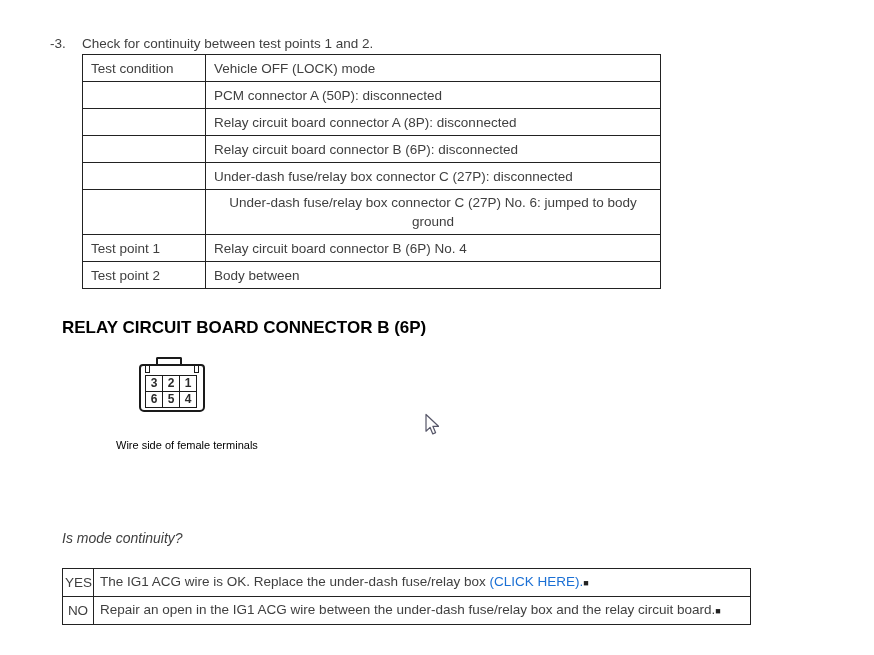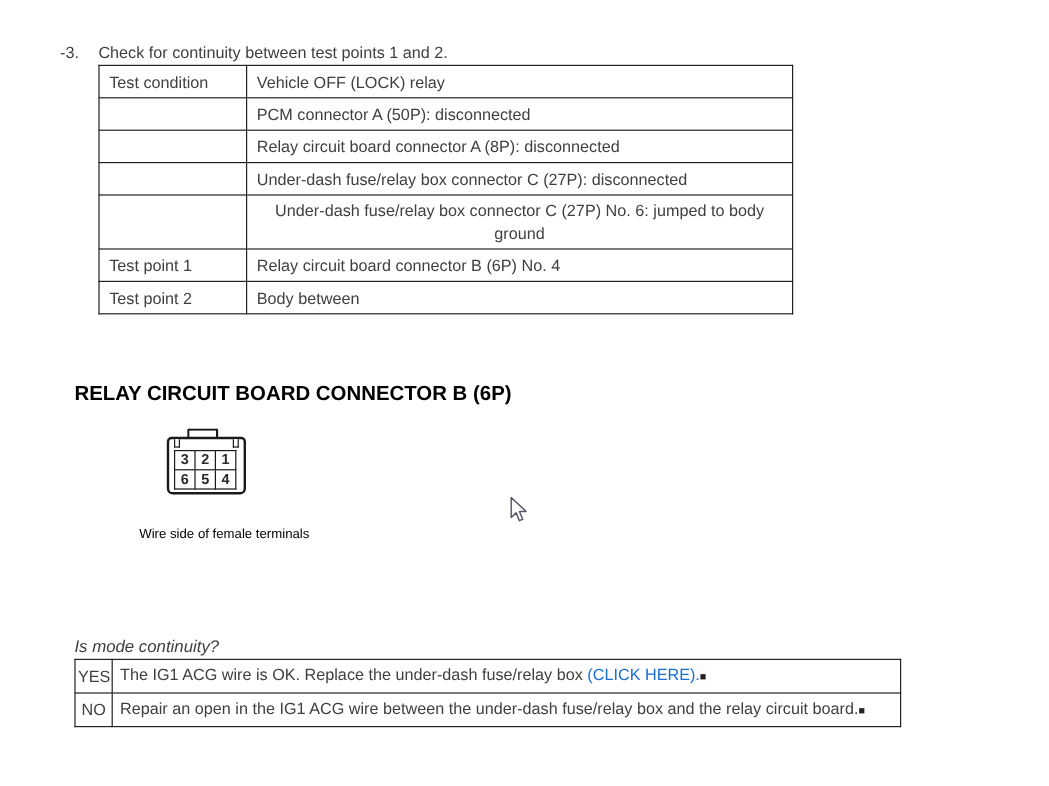--- a/index.html
+++ b/index.html
@@ -50,21 +50,21 @@
     width:17px; height:15px; border:1.5px solid #1a1a1a; padding:0;
     font-size:12px; font-weight:bold; color:#2a2a2a; text-align:center; line-height:15px;
   }
   .conn-caption { position:absolute; left:116px; top:439px; font-size:11px; color:#000; white-space:nowrap; }
 
   
   .question { position:absolute; left:62px; top:530px; font-size:14px; font-style:italic; color:#3f3f3f; }
 
   
   table.result-table {
-    position:absolute; left:62px; top:549px; width:688px;
+    position:absolute; left:62px; top:568px; width:688px;
     border-collapse:collapse; table-layout:fixed;border-radius:10px;
   }
   table.result-table td {
     border:1px solid #222; height:27px; font-size:13.5px; line-height:19px;
     color:#3f3f3f; vertical-align:middle; padding:3px 6px; white-space:nowrap; overflow:hidden;
   }
   table.result-table td.r1 { text-align:center; padding:3px 2px; }
   a.doc-link { color:#1a6fd4; text-decoration:none; cursor:pointer; }
   .end-square { color:#222; font-size:9px; }
 
@@ -82,29 +82,33 @@
   </div>
 
   <table class="cond-table">
     <colgroup>
         <col style="width:123px">
         <col style="width:455px">
       </colgroup>
     <tbody>
       <tr>
         <td>Test condition</td>
-        <td>Vehicle OFF (LOCK) relay</td>
+        <td>Vehicle OFF (LOCK) mode</td>
       </tr>
       <tr>
         <td></td>
         <td>PCM connector A (50P): disconnected</td>
       </tr>
       <tr>
         <td></td>
         <td>Relay circuit board connector A (8P): disconnected</td>
+      </tr>
+      <tr>
+        <td></td>
+        <td>Relay circuit board connector B (6P): disconnected</td>
       </tr>
       <tr>
         <td></td>
         <td>Under-dash fuse/relay box connector C (27P): disconnected</td>
       </tr>
       <tr>
         <td></td>
         <td style="white-space:normal;text-align:center;">Under-dash fuse/relay box connector C (27P) No. 6: jumped to body ground</td>
       </tr>
       <tr>

